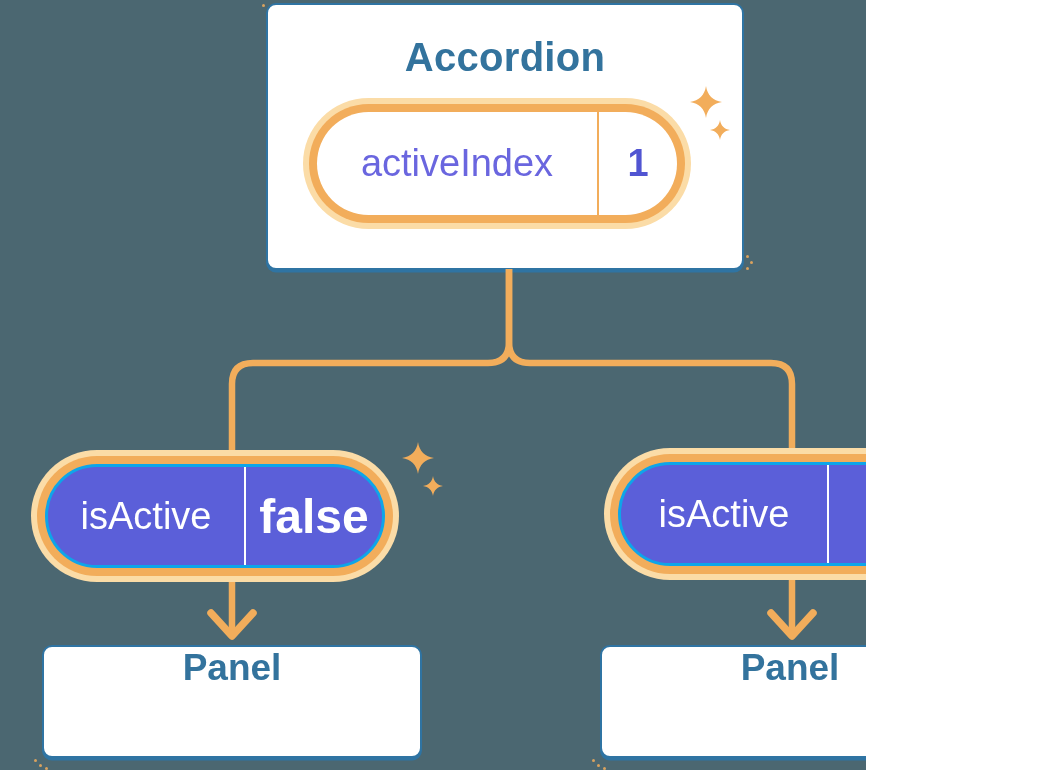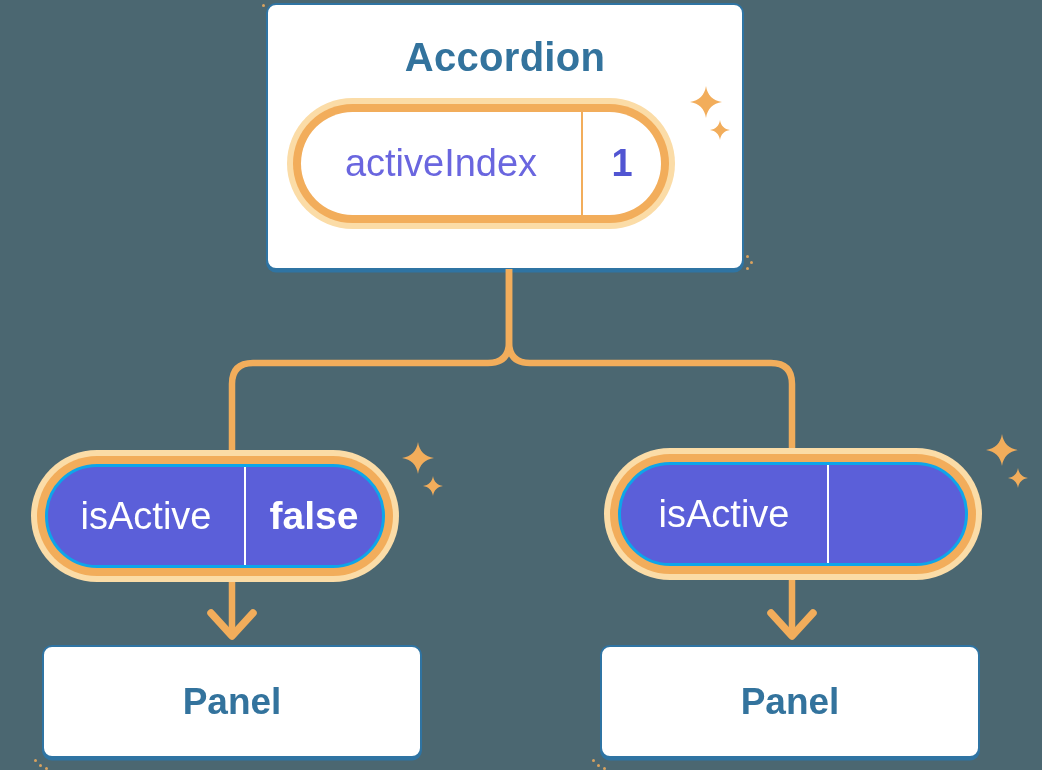--- a/index.html
+++ b/index.html
@@ -1,18 +1,18 @@
 <!DOCTYPE html>
 <html style="--background: #4B6771; --box-fill: #FFFFFF; --box-border-blue: #2F74A3; --heading-blue: #33739D; --accent-amber: #F2AD5B; --amber-halo: #FBDCA7; --pill-purple: #5B5FD9; --state-label-purple: #6A66DF; --state-value-purple: #5155D2; --pill-text-white: #FFFFFF;"><head>
 <meta charset="utf-8">
 <style>
   html,body { margin:0; padding:0; }
   .canvas {
     position:relative;
-    width:1042px; height:770px;
+    width:866px; height:770px;
     background: var(--background, #4B6771);
     font-family: "Liberation Sans", sans-serif;
     overflow:hidden;
   }
 
   
   .box {
     position:absolute;
     background: var(--box-fill, #fff);
     border: 2.5px solid var(--box-border-blue, #2F74A3);
@@ -23,21 +23,21 @@
   .card { left:266px; top:3px; width:478px; height:267px; }
   .card-title {
     margin-top:30px;
     text-align:center;
     font-size:40px;
     font-weight:600;
     letter-spacing:0.3px;
     color: var(--heading-blue, #33739D);
   }
   .panel {
-    display:flex; align-items:center; justify-content:center;
+    display:flex; justify-content:center;
   }
   .panel-left  { left:42px;  top:645px; width:380px; height:113px; }
   .panel-right { left:600px; top:645px; width:380px; height:113px; }
   .panel-label {
     font-size:37px;
     font-weight:600;
     color: var(--heading-blue, #33739D);
   }
 
   
@@ -47,41 +47,41 @@
     box-shadow:
       0 0 0 8px  var(--accent-amber, #F2AD5B),
       0 0 0 14px var(--amber-halo, #FBDCA7);
     display:flex;
     align-items:stretch;
     box-sizing:border-box;
     z-index:3;
   }
   .cell { display:flex; align-items:center; justify-content:center; }
 
-  .pill.state { left:301px; top:112px; width:360px; height:103px; background:#fff; }
+  .pill.state { left:317px; top:112px; width:360px; height:103px; background:#fff; }
   .state .label-cell {
     width:280px;
     font-size:38px;
     color: var(--state-label-purple, #6A66DF);
   }
   .state .divider { width:2px; background: var(--accent-amber, #F2AD5B); }
   .state .value-cell {
     flex:1;
     font-size:38px; font-weight:700;
     color: var(--state-value-purple, #5155D2);
   }
 
   .pill.prop {
     background: var(--pill-purple, #5B5FD9);
     border:3px solid #0ea5e9;
     height:104px;
   }
   .prop .divider { width:2px; background:#fff; }
   .prop .label-cell { font-size:38px; color: var(--pill-text-white, #fff); }
-  .prop .value-cell { flex:1; font-size:39px; font-weight:700; color: var(--pill-text-white, #fff); }
+  .prop .value-cell { flex:1; font-size:48px; font-weight:700; color: var(--pill-text-white, #fff); }
   .prop-left  { left:45px;  top:464px; width:340px; }
   .prop-left  .label-cell { width:196px; }
   .prop-right { left:618px; top:462px; width:350px; }
   .prop-right .label-cell { width:206px; }
 
   
   .connector { position:absolute; left:0; top:0; z-index:1; }
   .connector path {
     fill:none;
     stroke: var(--accent-amber, #F2AD5B);

